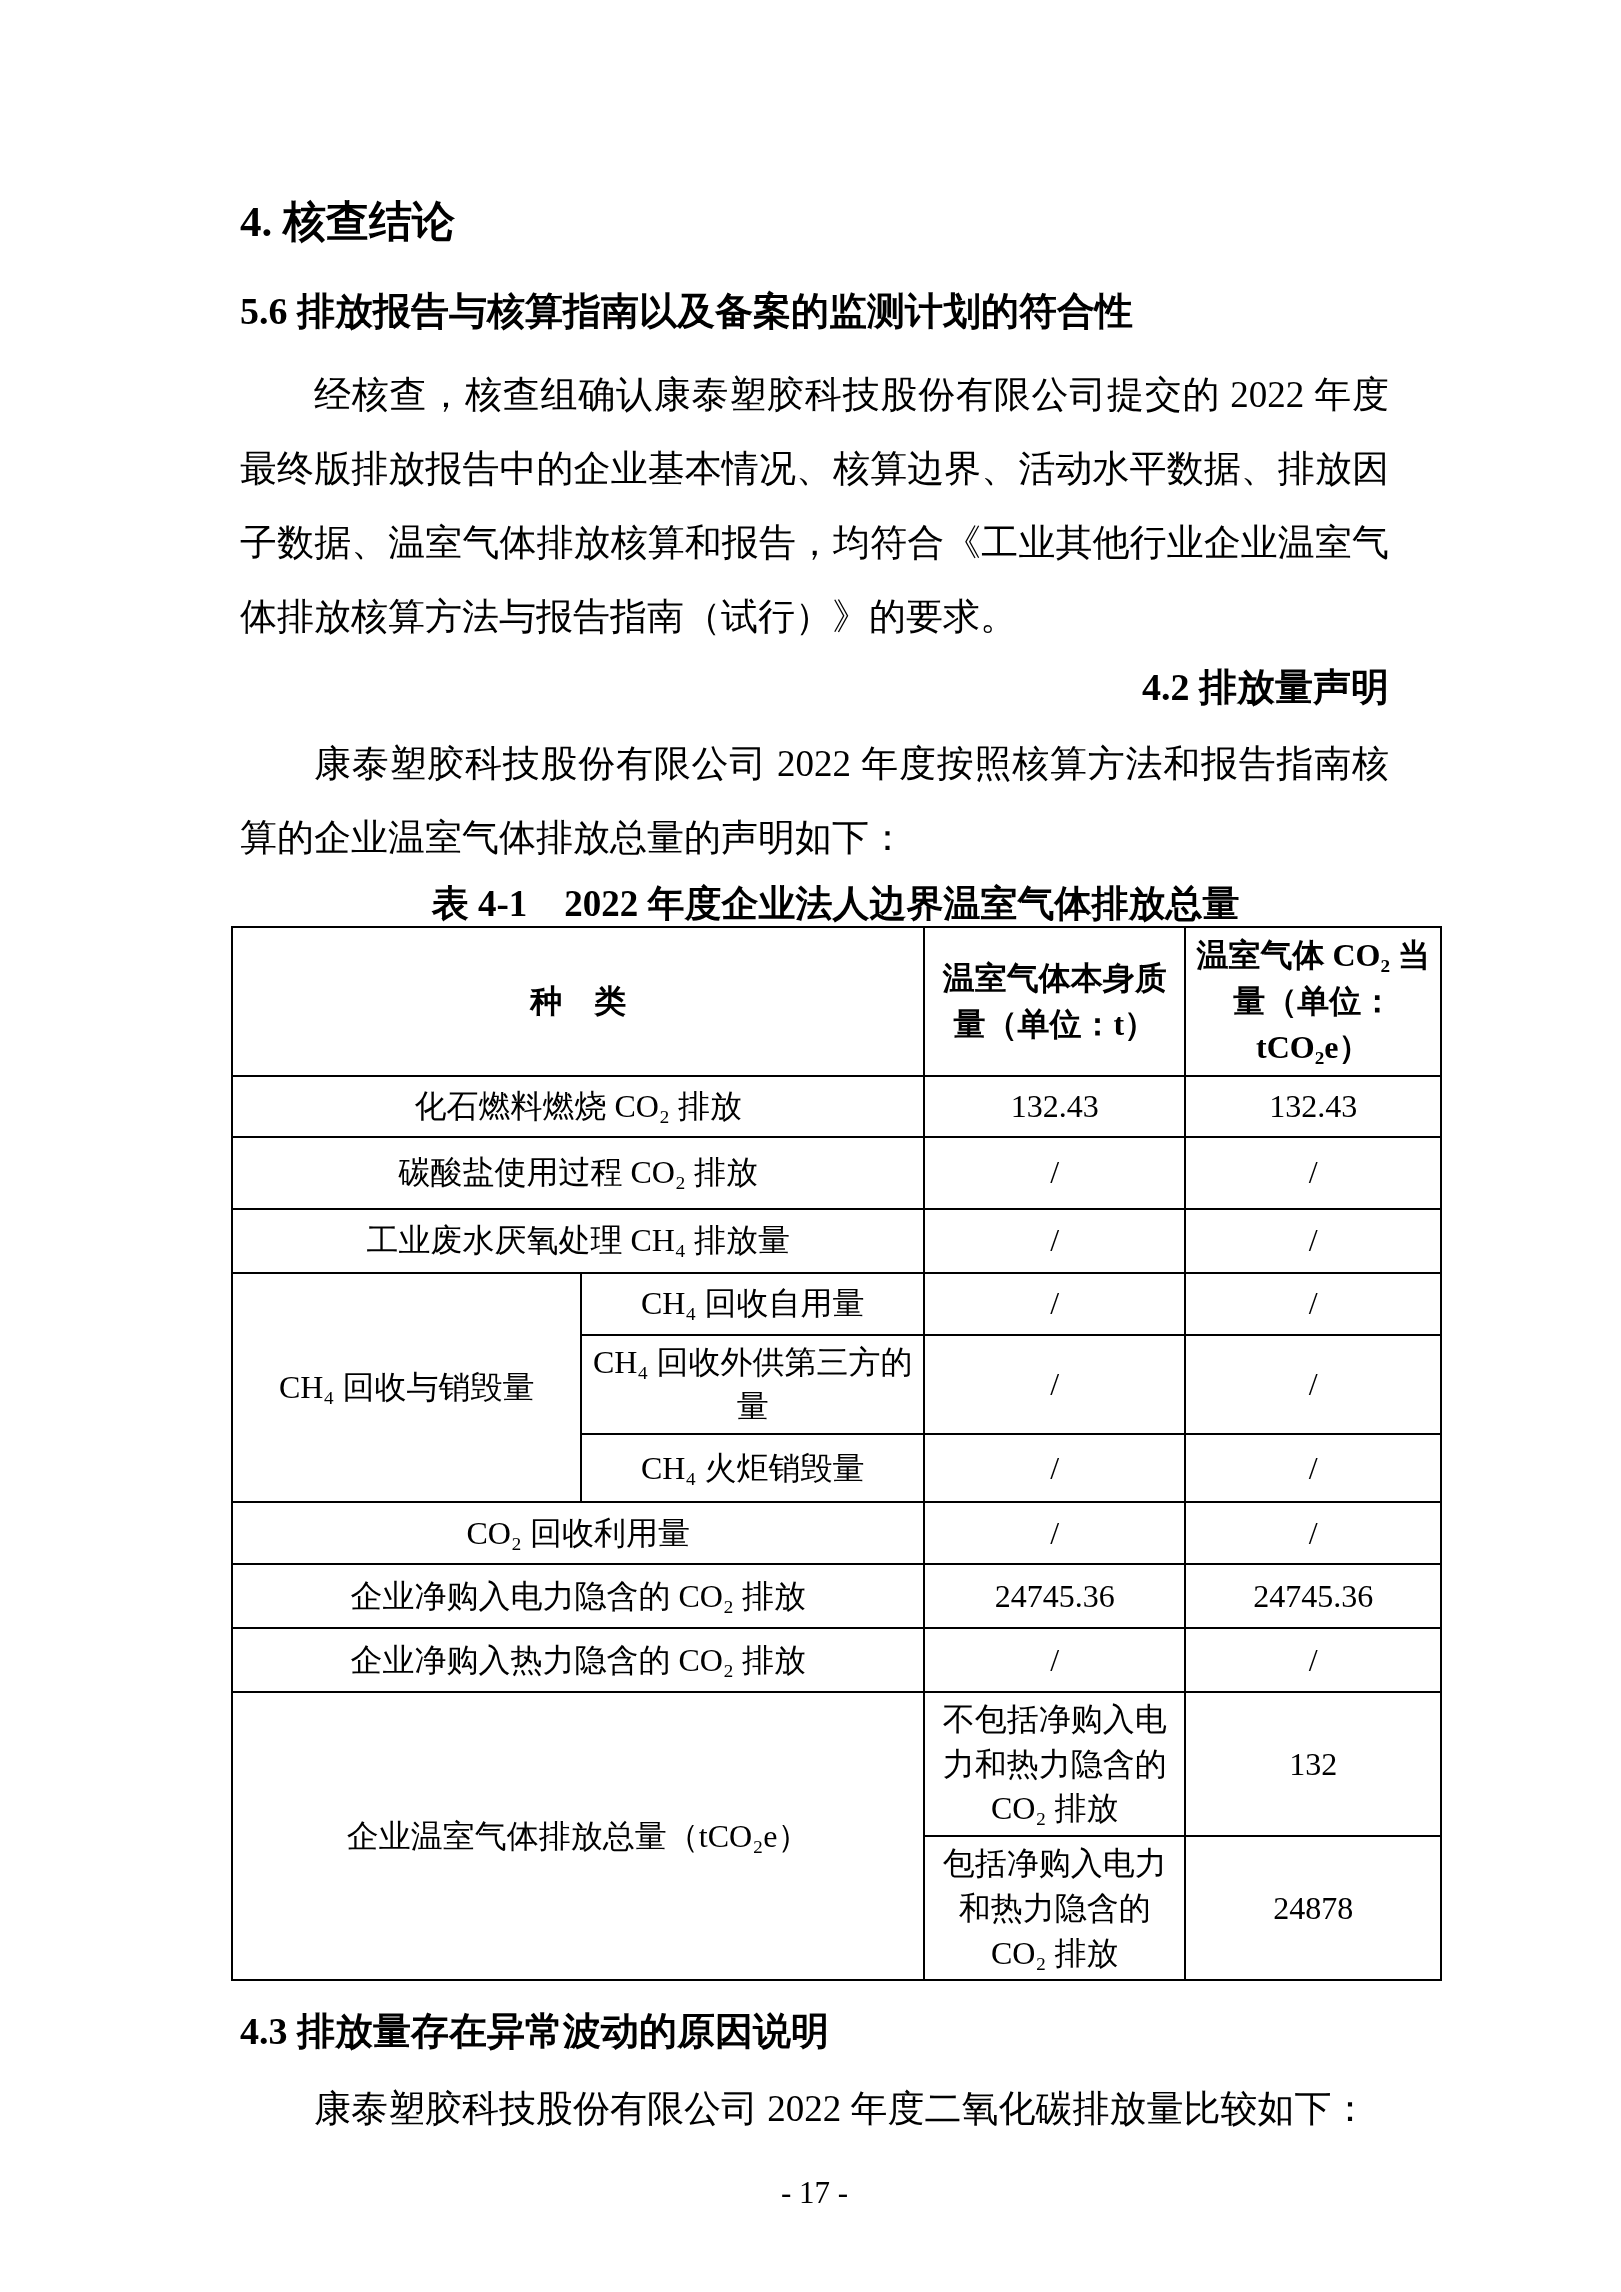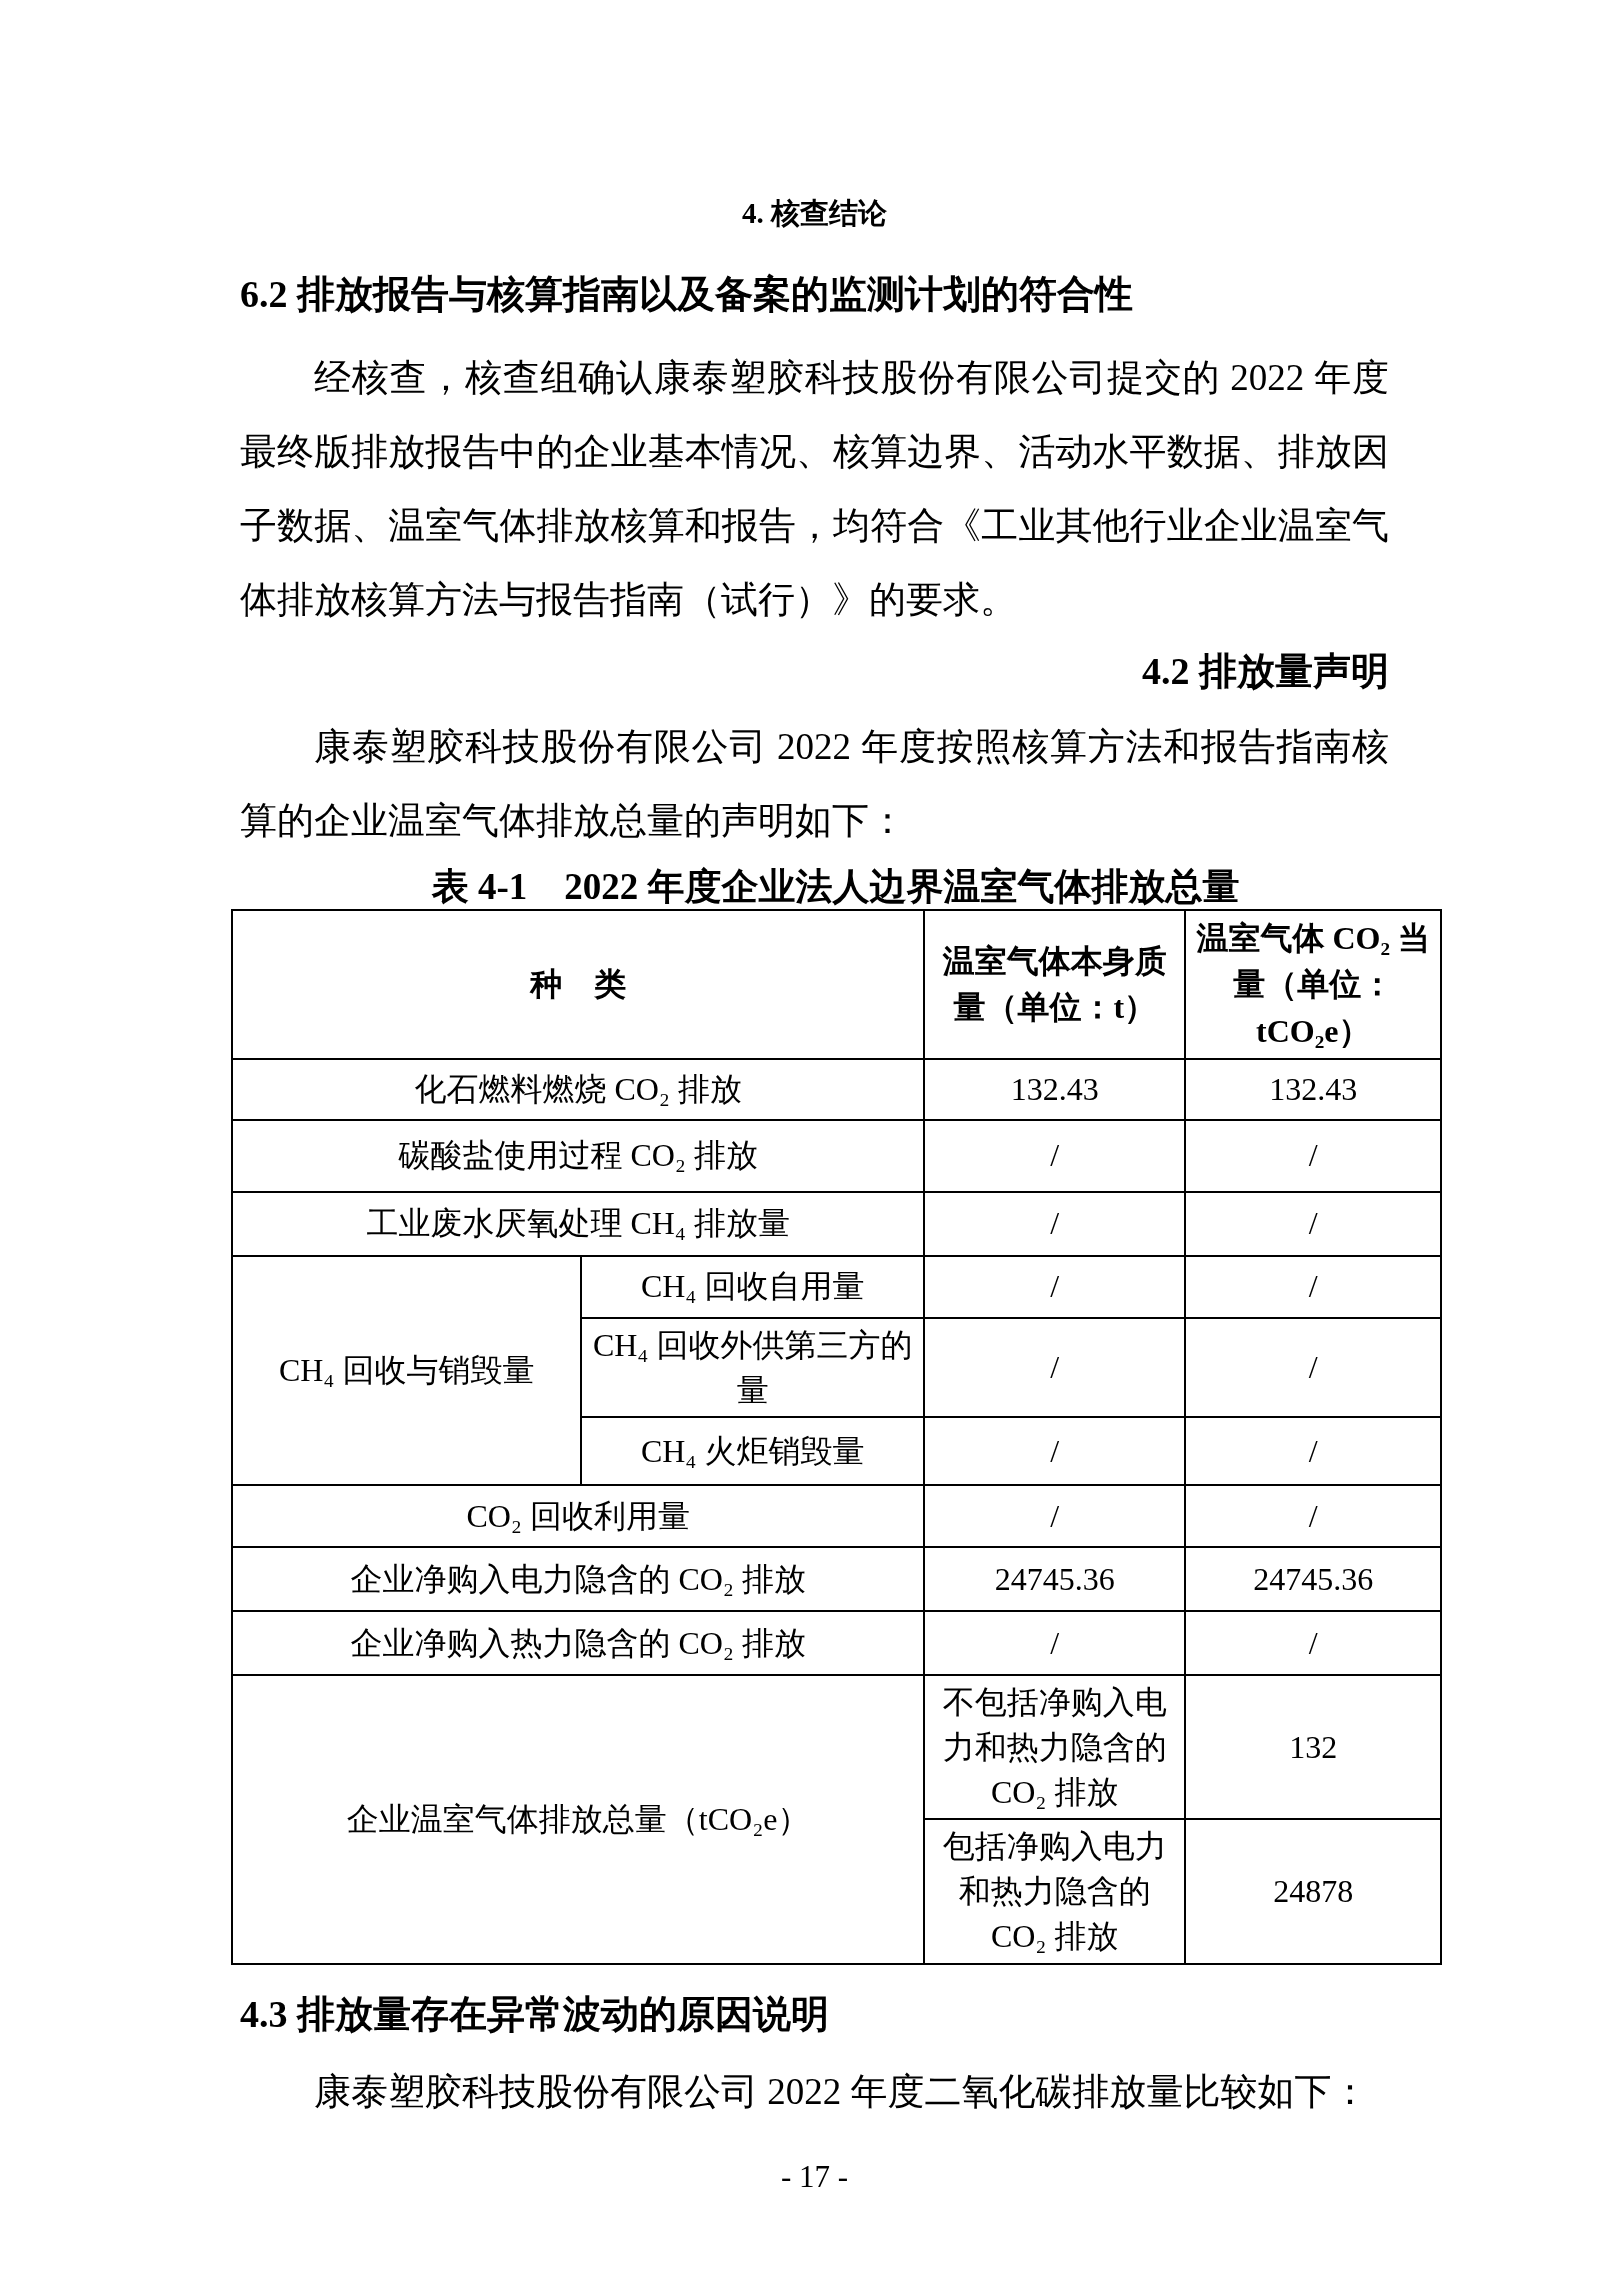--- a/index.html
+++ b/index.html
@@ -15,25 +15,24 @@
     position: relative;
     overflow: hidden;
   }
   .page {
     box-sizing: border-box;
     width: 1621px;
     height: 2293px;
     padding: 196px 232px 0 240px;
   }
   .h-main {
-    font-size: 29px;
+    font-size: 43px;
     font-weight: bold;
     line-height: 1.2;
     margin: 0 0 41px 0;
-    text-align: center;
   }
   .h-sub {
     font-size: 38px;
     font-weight: bold;
     line-height: 1.2;
     margin: 0 0 23.5px 0;
   }
   .h-42 { margin: 11.8px 0 15.7px 0; text-align: right; }
   .h-43 { margin: 27.4px 0 17.6px 0; }
   p.body-par {
@@ -89,21 +88,21 @@
     line-height: 39px;
   }
 </style>
 </head>
 <body>
 
 <div class="page">
 
   <div class="h-main">4. 核查结论</div>
 
-  <div class="h-sub">6.2 排放报告与核算指南以及备案的监测计划的符合性</div>
+  <div class="h-sub">5.6 排放报告与核算指南以及备案的监测计划的符合性</div>
 
   <p class="body-par">经核查，核查组确认康泰塑胶科技股份有限公司提交的 2022 年度最终版排放报告中的企业基本情况、核算边界、活动水平数据、排放因子数据、温室气体排放核算和报告，均符合《工业其他行业企业温室气体排放核算方法与报告指南（试行）》的要求。</p>
 
   <div class="h-sub h-42">4.2 排放量声明</div>
 
   <p class="body-par">康泰塑胶科技股份有限公司 2022 年度按照核算方法和报告指南核算的企业温室气体排放总量的声明如下：</p>
 
   <div class="table-title">表 4-1　2022 年度企业法人边界温室气体排放总量</div>
 
   <table class="emissions">

